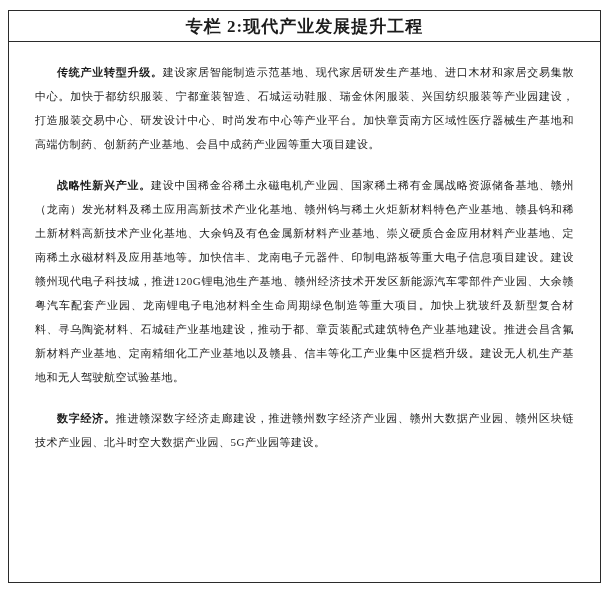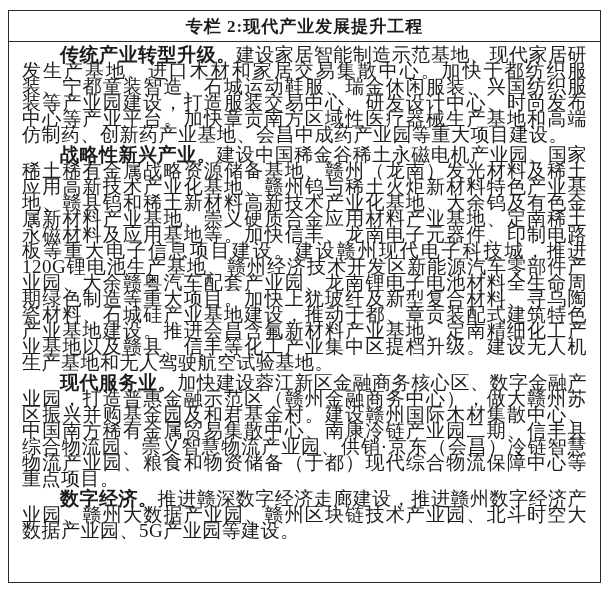--- a/index.html
+++ b/index.html
@@ -39,23 +39,23 @@
     font-weight: bold;
     letter-spacing: 1px;
     white-space: nowrap;
   }
   .panel-body {
     flex: 1 1 auto;
     overflow: hidden;
     padding: 1px 9px 2px 9px;
   }
   .panel-body p {
-    margin: 4px;
-    font-size: 19px;
-    line-height: 16px;
+    margin: 17px;
+    font-size: 11px;
+    line-height: 24px;
     text-align: justify;
     text-justify: inter-character;
     text-indent: 2em;
     letter-spacing: 0.5px;
   }
   .lead {
     font-weight: bold;
   }
 </style>
 </head>
@@ -63,18 +63,17 @@
 
 <div class="panel">
   <div class="panel-title-row">
     <div class="panel-title">专栏 2:现代产业发展提升工程</div>
   </div>
   <div class="panel-body">
   <p><span class="lead">传统产业转型升级。</span><span>建设家居智能制造示范基地、现代家居研发生产基地、进口木材和家居交易集散中心。加快于都纺织服装、宁都童装智造、石城运动鞋服、瑞金休闲服装、兴国纺织服装等产业园建设，打造服装交易中心、研发设计中心、时尚发布中心等产业平台。加快章贡南方区域性医疗器械生产基地和高端仿制药、创新药产业基地、会昌中成药产业园等重大项目建设。</span></p>
 
   <p><span class="lead">战略性新兴产业。</span><span>建设中国稀金谷稀土永磁电机产业园、国家稀土稀有金属战略资源储备基地、赣州（龙南）发光材料及稀土应用高新技术产业化基地、赣州钨与稀土火炬新材料特色产业基地、赣县钨和稀土新材料高新技术产业化基地、大余钨及有色金属新材料产业基地、崇义硬质合金应用材料产业基地、定南稀土永磁材料及应用基地等。加快信丰、龙南电子元器件、印制电路板等重大电子信息项目建设。建设赣州现代电子科技城，推进120G锂电池生产基地、赣州经济技术开发区新能源汽车零部件产业园、大余赣粤汽车配套产业园、龙南锂电子电池材料全生命周期绿色制造等重大项目。加快上犹玻纤及新型复合材料、寻乌陶瓷材料、石城硅产业基地建设，推动于都、章贡装配式建筑特色产业基地建设。推进会昌含氟新材料产业基地、定南精细化工产业基地以及赣县、信丰等化工产业集中区提档升级。建设无人机生产基地和无人驾驶航空试验基地。</span></p>
 
-  <p><span class="lead">现代服务业。</span><span>加快建设蓉江新区金融商务核心区、数字金融产业园，打造普惠金融示范区（赣州金融商务中心），做大赣州苏区振兴并购基金园及和君基金村。建设赣州国际木材集散中心、中国南方稀有金属贸易集散中心、南康冷链产业园二期、信丰县综合物流园、崇义智慧物流产业园、供销·京东（会昌）冷链智慧物流产业园、粮食和物资储备（于都）现代综合物流保障中心等重点项目。</span></p>
 
 
   <p><span class="lead">数字经济。</span><span>推进赣深数字经济走廊建设，推进赣州数字经济产业园、赣州大数据产业园、赣州区块链技术产业园、北斗时空大数据产业园、5G产业园等建设。</span></p>
 </div>
 </div>
 
 </body></html>

